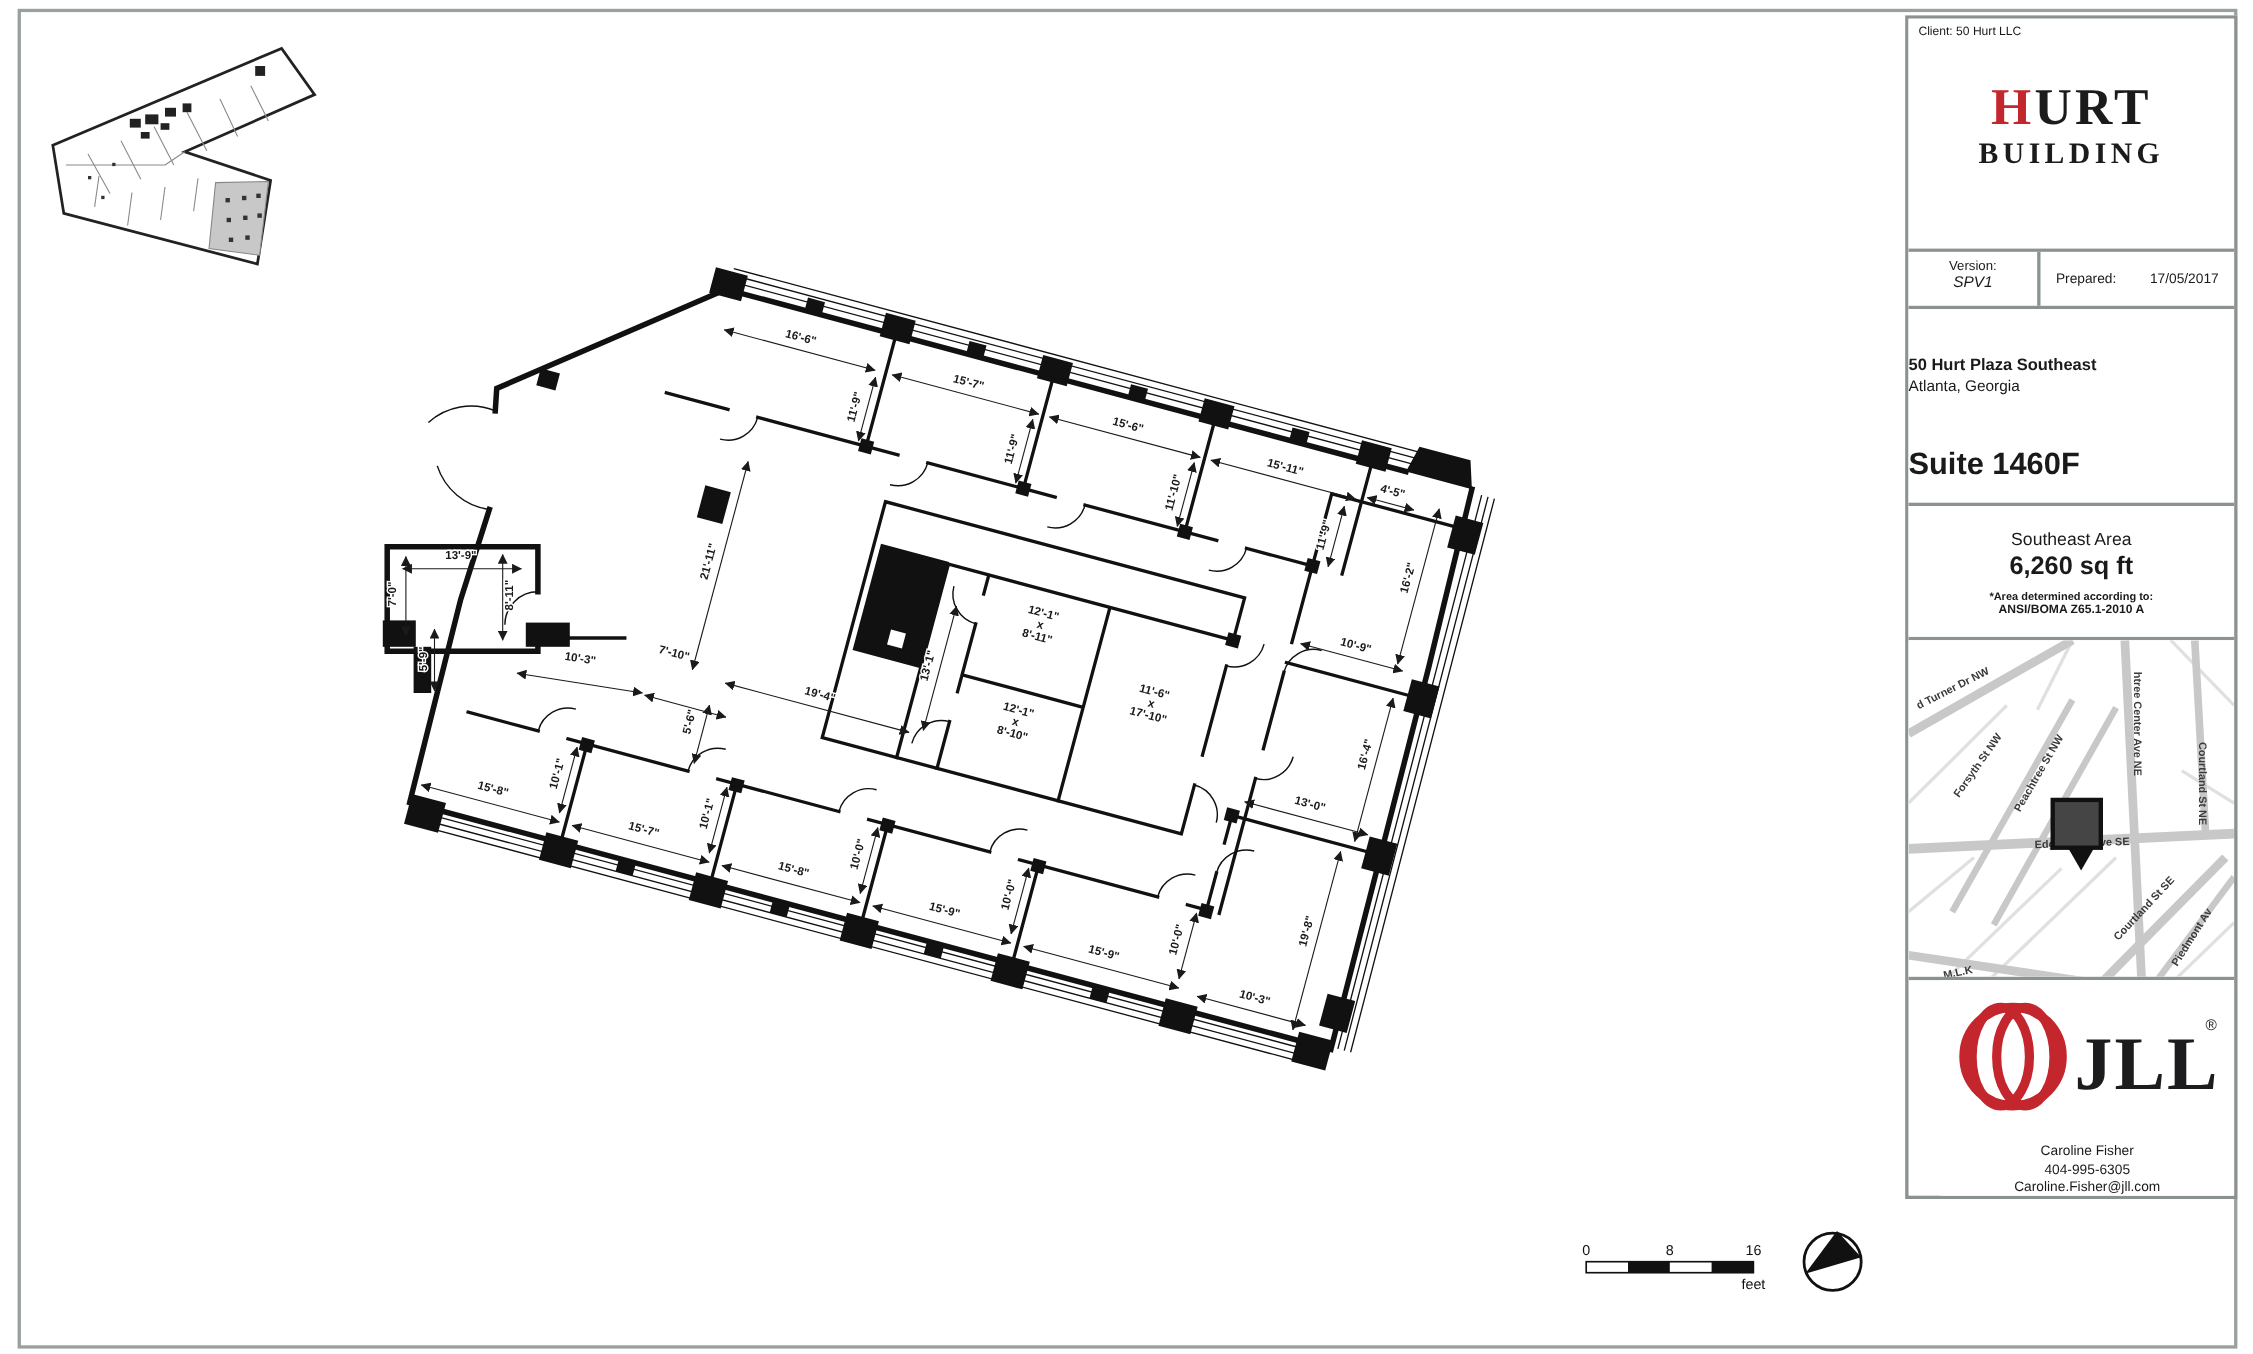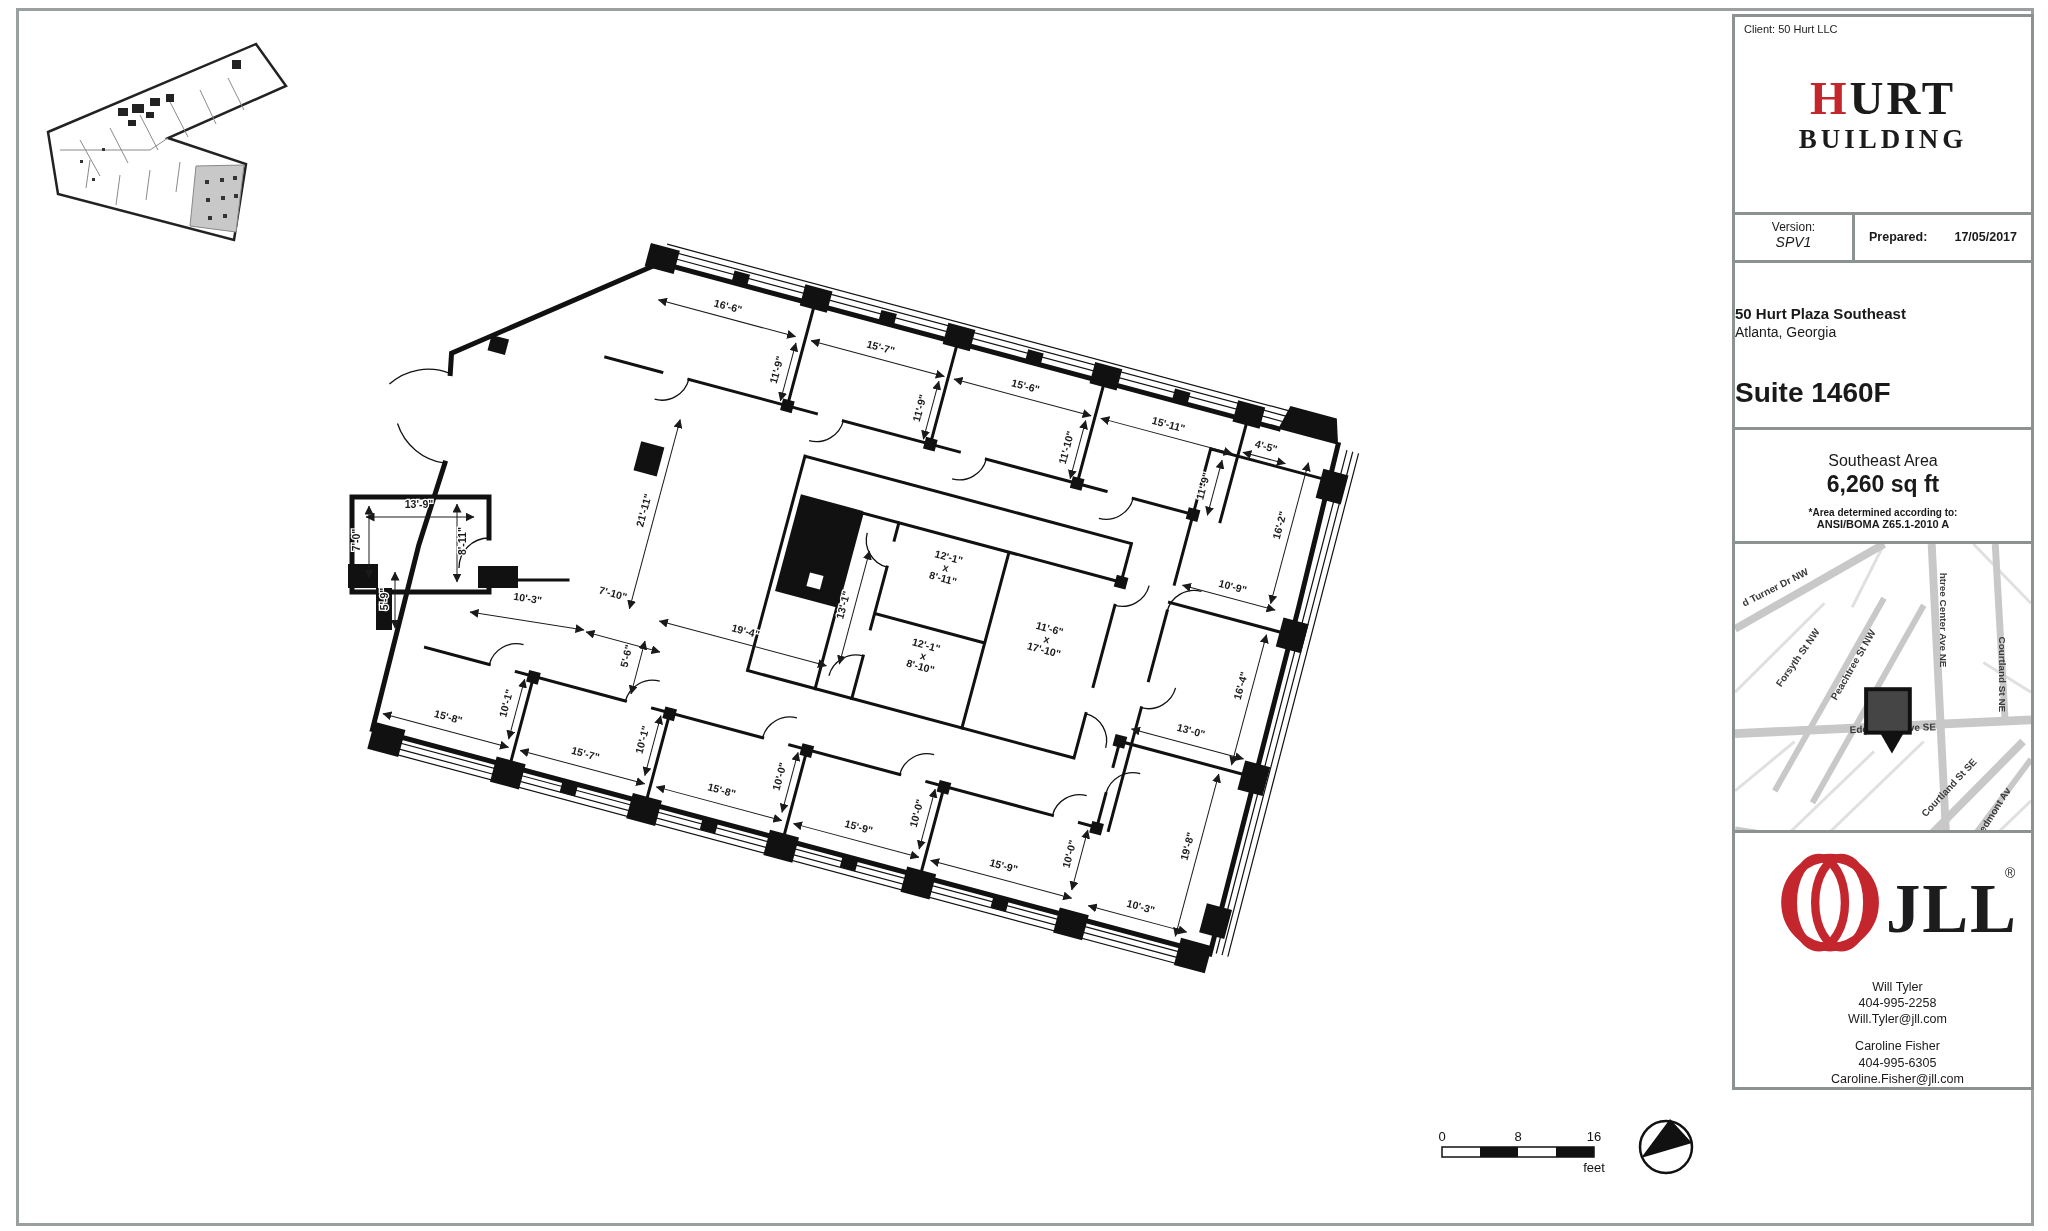--- a/index.html
+++ b/index.html
@@ -13,25 +13,25 @@
   #sec-logo{height:225px;}
   #client{position:absolute;left:9px;top:6px;font-size:11px;}
   #hurtlogo{position:absolute;left:0;right:0;top:58px;text-align:center;}
   #hurt{font-family:"Liberation Serif",serif;font-weight:700;font-size:47px;letter-spacing:3px;line-height:1.0;color:#1b1b1b;}
   #hurt-h{color:#c4262e;}
   #building{font-family:"Liberation Serif",serif;font-weight:700;font-size:27px;letter-spacing:4px;color:#1b1b1b;margin-top:2px;}
   #sec-version{height:54px;display:flex;}
   #vcell{width:120px;border-right:3px solid #8c9191;box-sizing:border-box;text-align:center;padding-top:5px;}
   .vlab{font-size:12px;}
   #vval{font-size:14px;font-style:italic;}
-  #pcell{flex:1;display:flex;align-items:center;justify-content:space-between;padding:0 14px;font-size:12.5px;font-weight:700;border-radius:23px;}
+  #pcell{flex:1;display:flex;align-items:center;justify-content:space-between;padding:0 14px;font-size:12.5px;font-weight:400;border-radius:23px;}
   #sec-address{height:190px;text-align:left;}
   #addr1{font-size:15px;font-weight:700;margin-top:42px;}
   #addr2{font-size:14px;margin-top:2px;}
-  #suite{font-size:28px;font-weight:700;margin-top:37px;}
+  #suite{font-size:28px;font-weight:700;margin-top:48px;}
   #sec-area{height:129px;text-align:center;}
   #arealab{font-size:16px;margin-top:22px;}
   #areaval{font-size:23px;font-weight:700;margin-top:1px;}
   #areanote1{font-size:10px;font-weight:700;margin-top:9px;}
   #areanote2{font-size:11px;font-weight:700;}
   #sec-map{height:328px;overflow:hidden;}
   #sec-jll{flex:1;border-bottom:none;text-align:center;margin-left:29px;}
   #jllsvg{margin-top:10px;}
   .contact{font-size:12.5px;line-height:1.3;margin-top:11px;}
   
@@ -348,23 +348,18 @@
     <svg id="jllsvg" width="252" height="121" viewBox="0 0 270 130">
       <g fill="none" stroke="#c4262e" stroke-width="9">
         <circle cx="62" cy="64" r="48"></circle>
         <ellipse cx="50" cy="64" rx="28" ry="48"></ellipse>
         <ellipse cx="74" cy="64" rx="28" ry="48"></ellipse>
       </g>
       <text x="122" y="96" font-family="Liberation Serif, serif" font-weight="700" font-size="74" fill="#1c1c1e" letter-spacing="2">JLL</text>
       <text x="250" y="38" font-size="15" fill="#1c1c1e">®</text>
     </svg>
     <div class="contact">
-      <div>Will Tyler</div>
-      <div>404-995-2258</div>
-      <div>Will.Tyler@jll.com</div>
-    </div>
-    <div class="contact">
       <div>Caroline Fisher</div>
       <div>404-995-6305</div>
       <div>Caroline.Fisher@jll.com</div>
     </div>
   </div>
 </div>
 
 </body></html>

